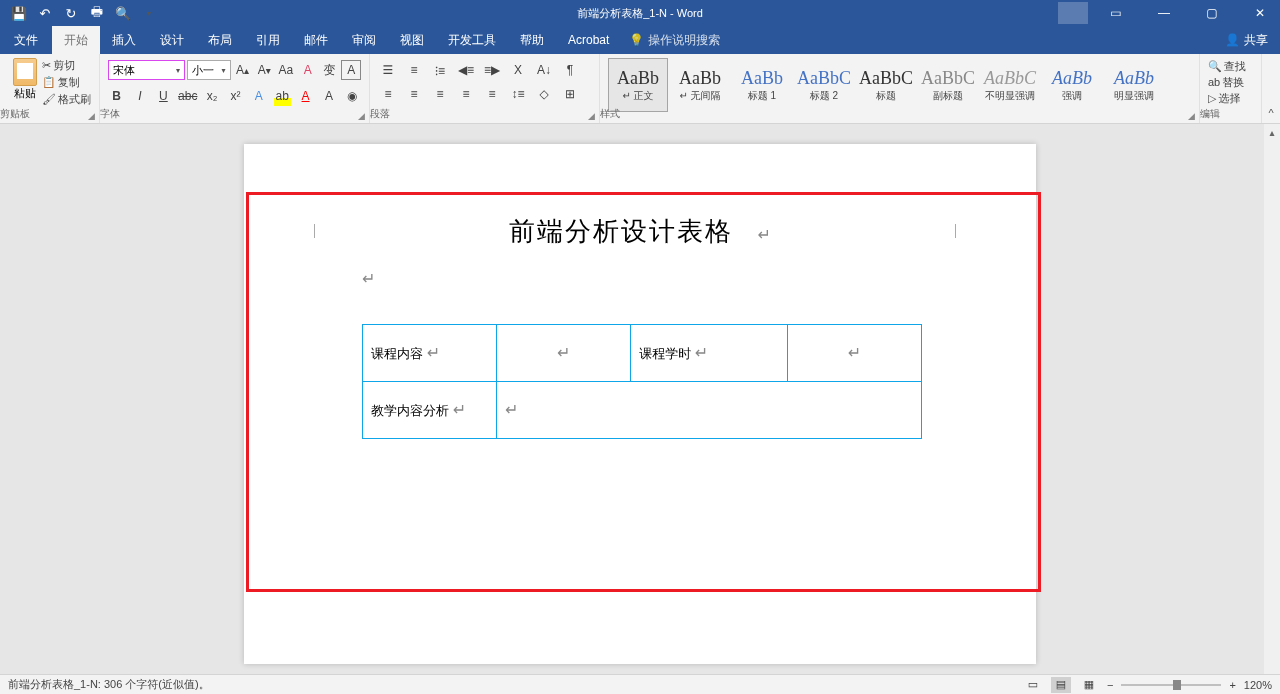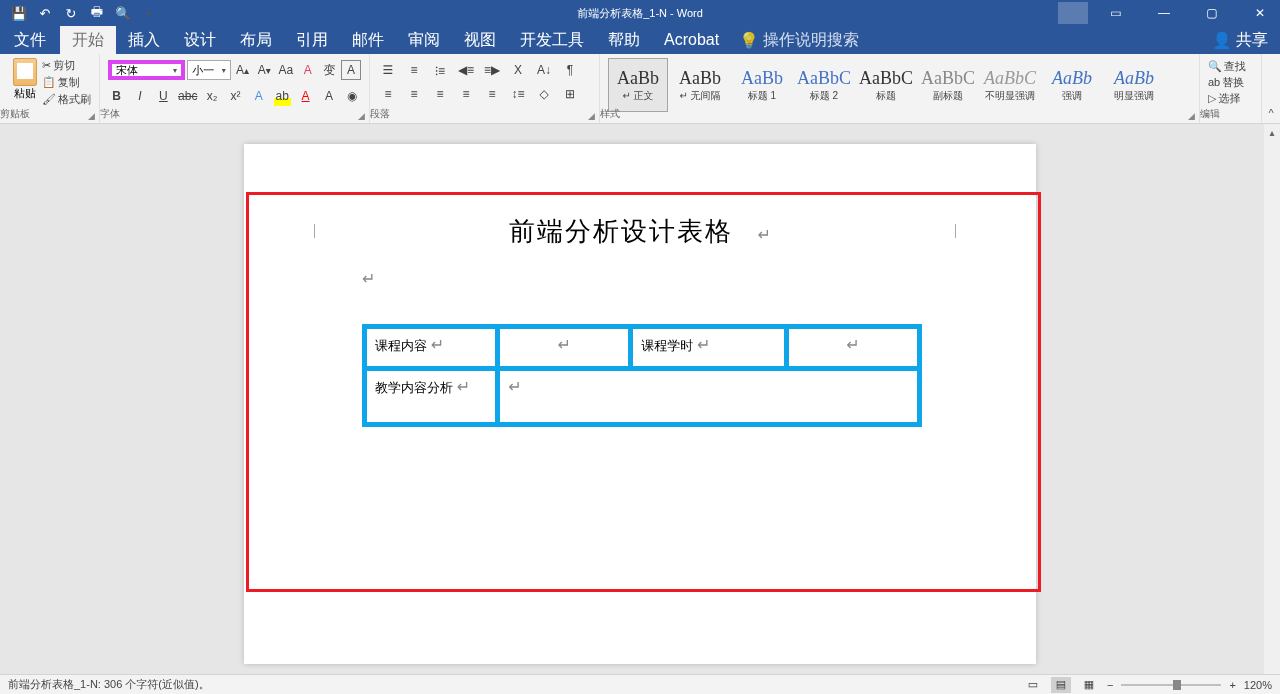--- a/index.html
+++ b/index.html
@@ -8,21 +8,21 @@
 
 .titlebar { background: #2b579a; height: 26px; display: flex; align-items: center; color: white; font-size: 11px; position: relative; }
 .qat { display: flex; align-items: center; gap: 12px; padding-left: 12px; }
 .qat-icon { width: 14px; height: 14px; display: flex; align-items: center; justify-content: center; font-size: 13px; }
 .title-center { position: absolute; left: 50%; transform: translateX(-50%); }
 .win-controls { position: absolute; right: 0; display: flex; align-items: center; gap: 8px; height: 100%; }
 .win-btn { width: 40px; height: 26px; display: flex; align-items: center; justify-content: center; font-size: 12px; }
 .user-box { width: 30px; height: 22px; background: #5a7cb0; }
 
 
-.ribbon-tabs { background: #2b579a; height: 28px; display: flex; align-items: center; color: white; font-size: 16px; }
+.ribbon-tabs { background: #2b579a; height: 28px; display: flex; align-items: center; color: white; font-size: 12px; }
 .tab { padding: 0 12px; height: 28px; display: flex; align-items: center; }
 .tab.active { background: #f3f3f3; color: #737373; }
 .tab.file { padding: 0 14px; }
 .tell-me { display: flex; align-items: center; gap: 4px; margin-left: 8px; opacity: 0.8; }
 .share { position: absolute; right: 12px; display: flex; align-items: center; gap: 4px; }
 
 
 .ribbon { background: #f3f3f3; height: 70px; display: flex; border-bottom: 1px solid #d4d4d4; font-size: 11px; }
 .group { border-right: 1px solid #e1e1e1; padding: 4px 8px 2px 8px; display: flex; flex-direction: column; position: relative; }
 .group-label { text-align: left; font-size: 10px; color: #666; position: absolute; bottom: 2px; left: 0; right: 0; }
@@ -30,21 +30,21 @@
 
 .clipboard-group { width: 100px; }
 .paste-btn { display: flex; flex-direction: column; align-items: center; width: 34px; float: left; }
 .paste-icon { width: 24px; height: 28px; background: linear-gradient(#f5cc8f, #f0b968); border: 1px solid #d4a050; border-radius: 2px; position: relative; }
 .paste-icon::after { content: ''; position: absolute; top: 4px; left: 3px; right: 3px; height: 16px; background: #fff; }
 .clip-small { float: right; display: flex; flex-direction: column; gap: 2px; font-size: 11px; color: #444; }
 .clip-small > div { display: flex; align-items: center; gap: 2px; }
 
 .font-group { width: 270px; }
 .font-row1 { display: flex; align-items: center; gap: 2px; height: 24px; }
-.font-name { border: 4px solid #d946ef; width: 78px; height: 20px; padding: 0 4px; font-size: 11px; display: flex; align-items: center; justify-content: space-between; background: #fff; }
+.font-name { border: 1px solid #d946ef; width: 78px; height: 20px; padding: 0 4px; font-size: 11px; display: flex; align-items: center; justify-content: space-between; background: #fff; }
 .font-size { border: 1px solid #ababab; width: 44px; height: 20px; padding: 0 4px; font-size: 11px; display: flex; align-items: center; justify-content: space-between; background: #fff; }
 .font-btn { width: 20px; height: 20px; display: flex; align-items: center; justify-content: center; font-size: 12px; color: #444; }
 .font-row2 { display: flex; align-items: center; gap: 6px; height: 24px; margin-top: 2px; }
 
 .para-group { width: 230px; }
 .para-row { display: flex; align-items: center; gap: 6px; height: 24px; }
 
 .styles-group { flex: 1; display: flex; flex-direction: column; }
 .styles-gallery { display: flex; gap: 2px; height: 54px; overflow: hidden; }
 .style-item { width: 60px; border: 1px solid transparent; display: flex; flex-direction: column; align-items: center; justify-content: center; padding: 2px; }
@@ -62,21 +62,21 @@
 .scroll-down { width: 16px; height: 16px; display: flex; align-items: center; justify-content: center; font-size: 10px; color: #666; position: absolute; bottom: 0; }
 .page { width: 792px; height: 520px; background: #fff; box-shadow: 0 0 6px rgba(0,0,0,0.2); position: relative; }
 .red-frame { position: absolute; left: 2px; top: 48px; right: -5px; height: 400px; border: 3px solid #ed1c24; }
 .page-content { position: absolute; left: 76px; top: 70px; right: 76px; font-family: "SimSun", serif; }
 .corner { position: absolute; width: 14px; height: 14px; border: 1px solid #aaa; }
 .corner.tl { left: 70px; top: 80px; border-right: none; border-bottom: none; border-top: none; }
 .corner.tr { right: 80px; top: 80px; border-left: none; border-bottom: none; border-top: none; }
 .doc-title { font-size: 26px; text-align: center; margin-top: 40px; letter-spacing: 2px; }
 .return-mark { font-size: 16px; color: #888; display: inline-block; }
 .doc-table { border-collapse: collapse; margin-top: 36px; margin-left: 42px; width: 560px; }
-.doc-table td { border: 5px solid #0ea5e9; padding: 6px 8px; font-size: 13px; vertical-align: top; height: 42px; }
+.doc-table td { border: 1px solid #0ea5e9; padding: 18px 8px; font-size: 13px; vertical-align: top; height: 42px; }
 .doc-table .r2 td { height: 56px; }
 
 
 .statusbar { position: absolute; bottom: 0; left: 0; right: 0; height: 20px; background: #f3f3f3; border-top: 1px solid #d4d4d4; display: flex; align-items: center; font-size: 11px; color: #444; padding: 4px 8px; }
 .status-right { position: absolute; right: 8px; display: flex; align-items: center; gap: 8px; }
 .view-btn { width: 20px; height: 16px; display: flex; align-items: center; justify-content: center; }
 .zoom-slider { width: 100px; height: 2px; background: #c0c0c0; position: relative; }
 .zoom-slider::after { content: ''; position: absolute; left: 52%; top: -4px; width: 8px; height: 10px; background: #888; }
 
 .arrow-down { font-size: 8px; color: #555; }

